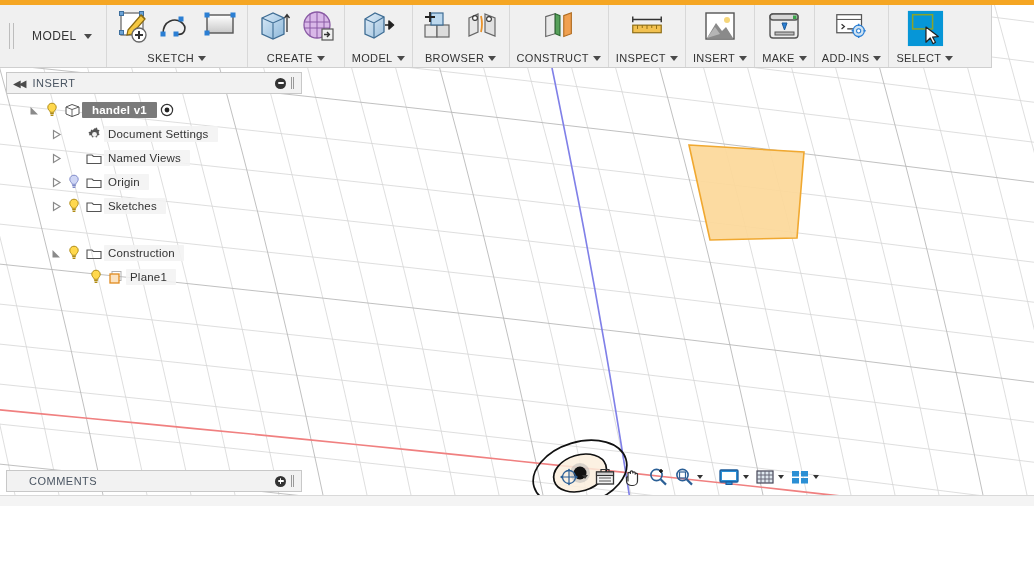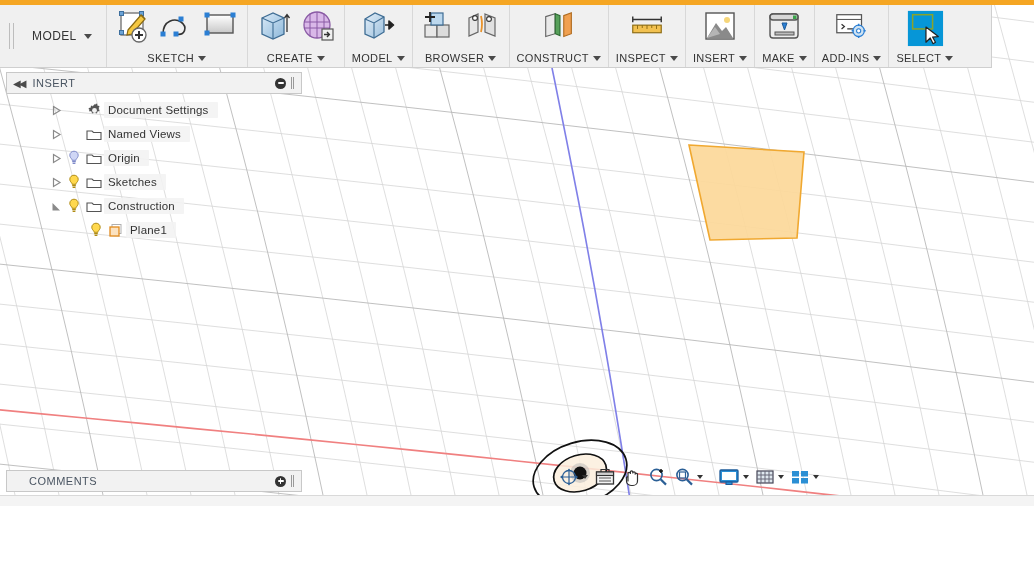--- a/index.html
+++ b/index.html
@@ -480,20 +480,46 @@
     <span class="bw-title">INSERT</span>
     <span class="bw-right">
       <span class="circ-icon">
           <b></b>
         </span>
       <span class="vgrip"></span>
     </span>
   </div>
 
   <div id="tree">
+      <div class="tnode" style="padding-left: 20px;">
+        <span class="tarrow">
+          <svg width="11" height="11" viewBox="0 0 11 11">
+            <path d="M1.5 2 L9 9.5 L1.5 9.5 Z" fill="#8a8a8a"></path>
+          </svg>
+        </span>
+        <span class="ticon">
+          <svg class="bulb" viewBox="0 0 14 16">
+            <path d="M7 1.2c2.4 0 4.2 1.8 4.2 4 0 1.7-1 2.7-1.7 3.6-.4.5-.6 1-.6 1.5H5.1c0-.5-.2-1-.6-1.5-.7-.9-1.7-1.9-1.7-3.6 0-2.2 1.8-4 4.2-4z" fill="#ffd84d" stroke="#b08b12" stroke-width="1"></path>
+            <path d="M5.2 11.6h3.6M5.6 13.3h2.8" stroke="#b08b12" stroke-width="1.2"></path>
+          </svg>
+        </span>
+        <span class="ticon">
+          <svg width="17" height="15" viewBox="0 0 17 15">
+            <path d="M2 4 L8 1.5 L15 4 L15 11 L8 13.5 L2 11 Z" fill="#fff" stroke="#555" stroke-width="1"></path>
+            <path d="M2 4 L8 6.5 L15 4 M8 6.5 L8 13.5" fill="none" stroke="#555" stroke-width="0.9"></path>
+          </svg>
+        </span>
+        <span class="tlbl sel">handel v1</span>
+        <span class="ticon">
+          <svg width="14" height="14" viewBox="0 0 14 14">
+            <circle cx="7" cy="7" r="5.6" fill="#fff" stroke="#333" stroke-width="1.2"></circle>
+            <circle cx="7" cy="7" r="2.4" fill="#222"></circle>
+          </svg>
+        </span>
+      </div>
       <div class="tnode" style="padding-left: 42px;">
         <span class="tarrow">
           <svg width="11" height="11" viewBox="0 0 11 11">
             <path d="M2.5 1.5 L9 5.5 L2.5 9.5 Z" fill="none" stroke="#8a8a8a" stroke-width="1.2"></path>
           </svg>
         </span>
         <span class="ticon"></span>
         <span class="ticon">
           <svg width="15" height="15" viewBox="0 0 16 16">
             <path d="M8 1.2l1.1.3.5-1 1.4.6-.2 1.1 .9.9 1.1-.2.6 1.4-1 .5.3 1.1-.3 1.1 1 .5-.6 1.4-1.1-.2-.9.9.2 1.1-1.4.6-.5-1-1.1.3-1.1-.3-.5 1-1.4-.6.2-1.1-.9-.9-1.1.2L1.6 9.6l1-.5L2.3 8l.3-1.1-1-.5.6-1.4 1.1.2.9-.9-.2-1.1 1.4-.6.5 1z" fill="#555"></path>
@@ -547,21 +573,21 @@
             <path d="M5.2 11.6h3.6M5.6 13.3h2.8" stroke="#b08b12" stroke-width="1.2"></path>
           </svg>
         </span>
         <span class="ticon">
           <svg width="16" height="13" viewBox="0 0 16 13">
             <path d="M1 3.5 V11.5 H15 V4.5 H7.5 L6 3 H1 Z" fill="none" stroke="#555" stroke-width="1.1"></path>
           </svg>
         </span>
         <span class="tlbl">Sketches</span>
       </div>
-      <div class="tnode" style="padding-left: 42px;">
+      <div class="tnode" style="padding-left: 42px; margin-top: 23px;">
         <span class="tarrow">
           <svg width="11" height="11" viewBox="0 0 11 11">
             <path d="M1.5 2 L9 9.5 L1.5 9.5 Z" fill="#8a8a8a"></path>
           </svg>
         </span>
         <span class="ticon">
           <svg class="bulb" viewBox="0 0 14 16">
             <path d="M7 1.2c2.4 0 4.2 1.8 4.2 4 0 1.7-1 2.7-1.7 3.6-.4.5-.6 1-.6 1.5H5.1c0-.5-.2-1-.6-1.5-.7-.9-1.7-1.9-1.7-3.6 0-2.2 1.8-4 4.2-4z" fill="#ffd84d" stroke="#b08b12" stroke-width="1"></path>
             <path d="M5.2 11.6h3.6M5.6 13.3h2.8" stroke="#b08b12" stroke-width="1.2"></path>
           </svg>

